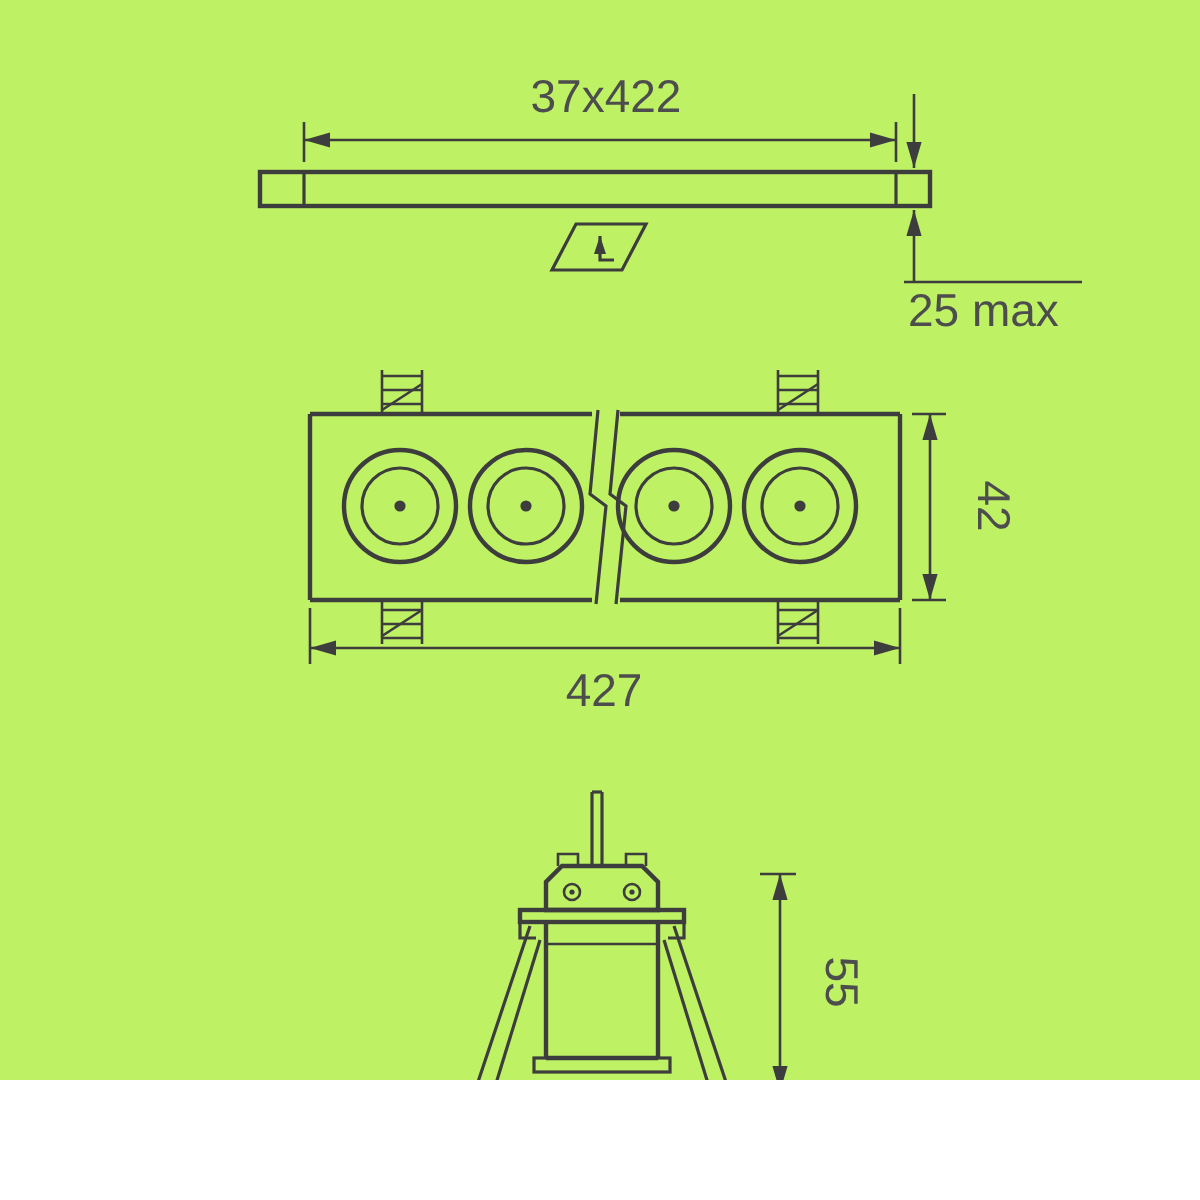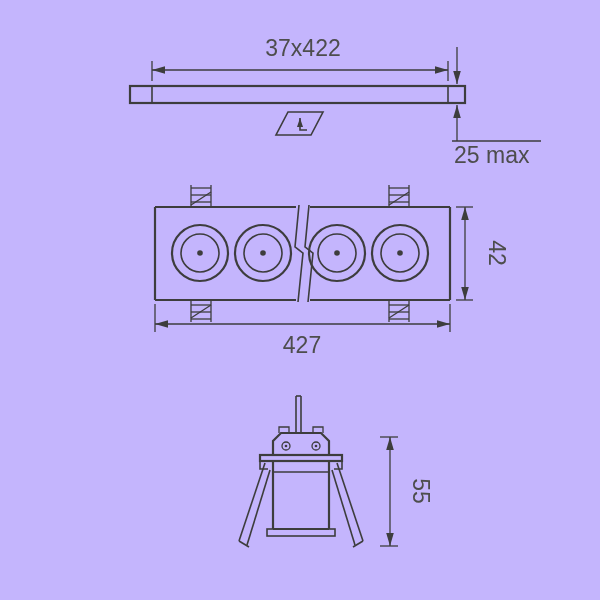--- a/index.html
+++ b/index.html
@@ -1,20 +1,20 @@
 <!DOCTYPE html>
 <html><head>
 <meta charset="utf-8">
 <style>
   html, body { margin: 0; padding: 0; background: #ffffff; }
   #canvas {
     position: relative;
     width: 600px;
-    height: 600px;
-    background: #c4b5fd;
+    height: 540px;
+    background: #bef264;
     overflow: hidden;
   }
   svg { display: block; }
   .ln  { stroke: #3d3d3d; fill: none; stroke-linecap: butt; }
   .w1  { stroke-width: 1.3; }
   .w15 { stroke-width: 1.6; }
   .w2  { stroke-width: 2.2; }
   .fl  { fill: #3d3d3d; stroke: none; }
   .dim {
     font-family: "Liberation Sans", "DejaVu Sans", sans-serif;

